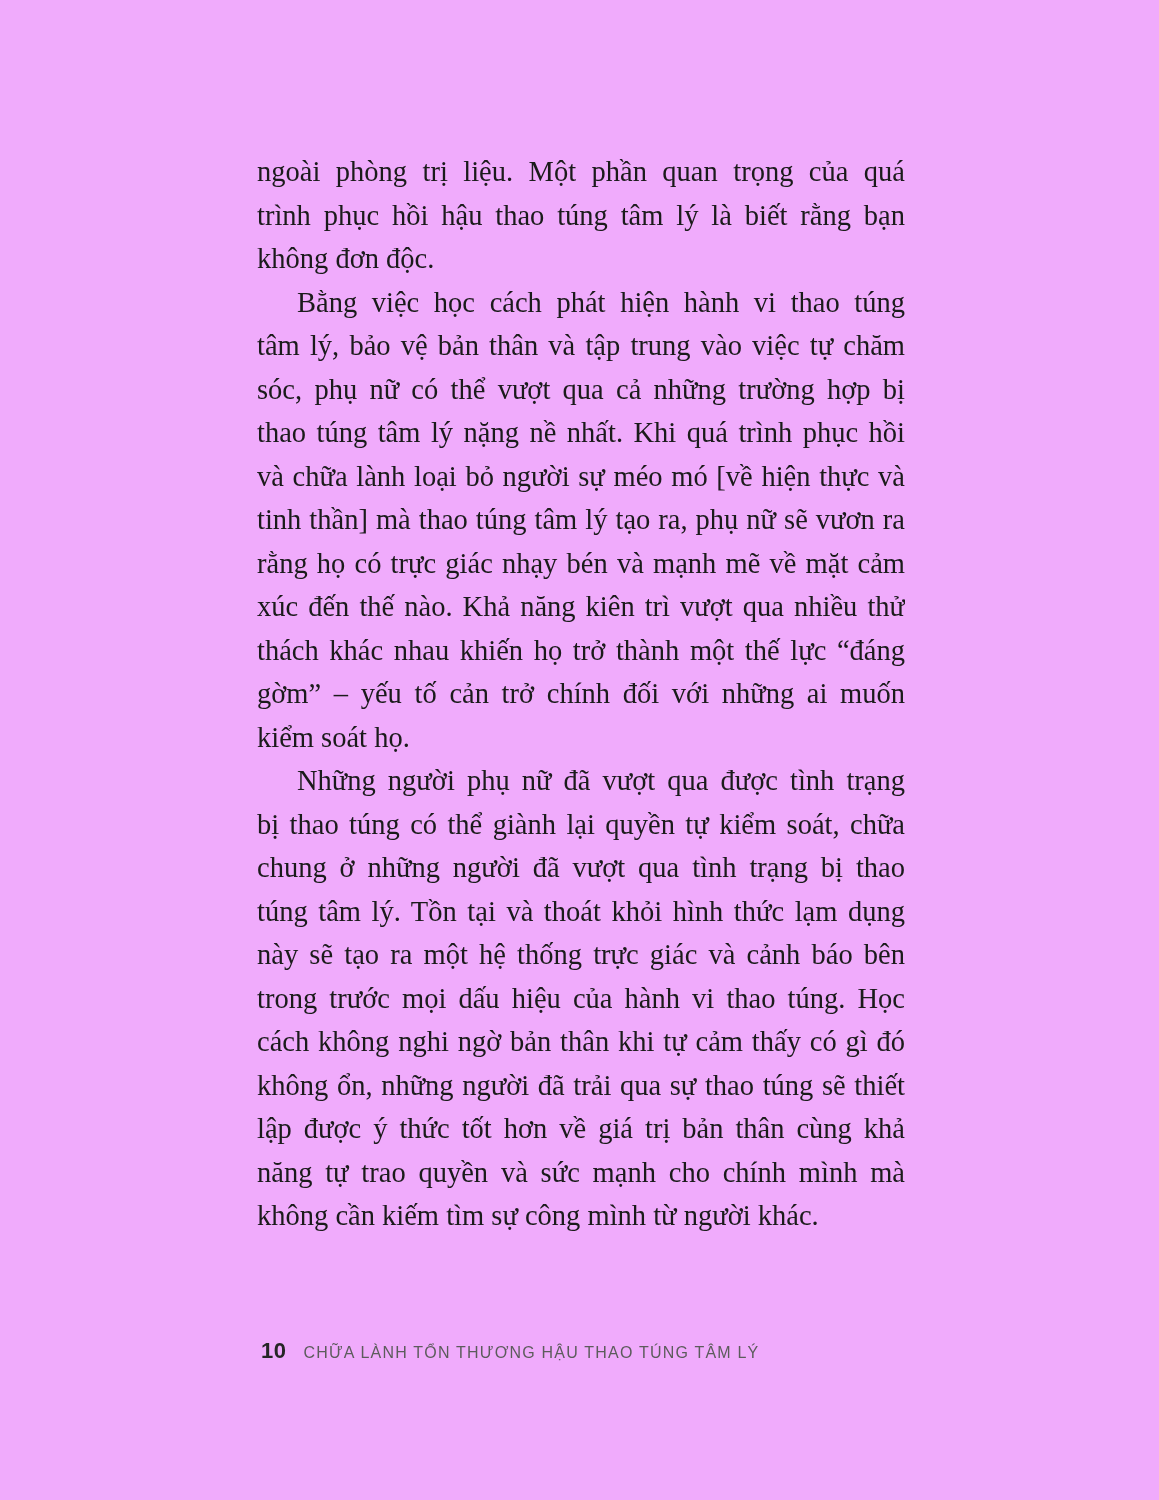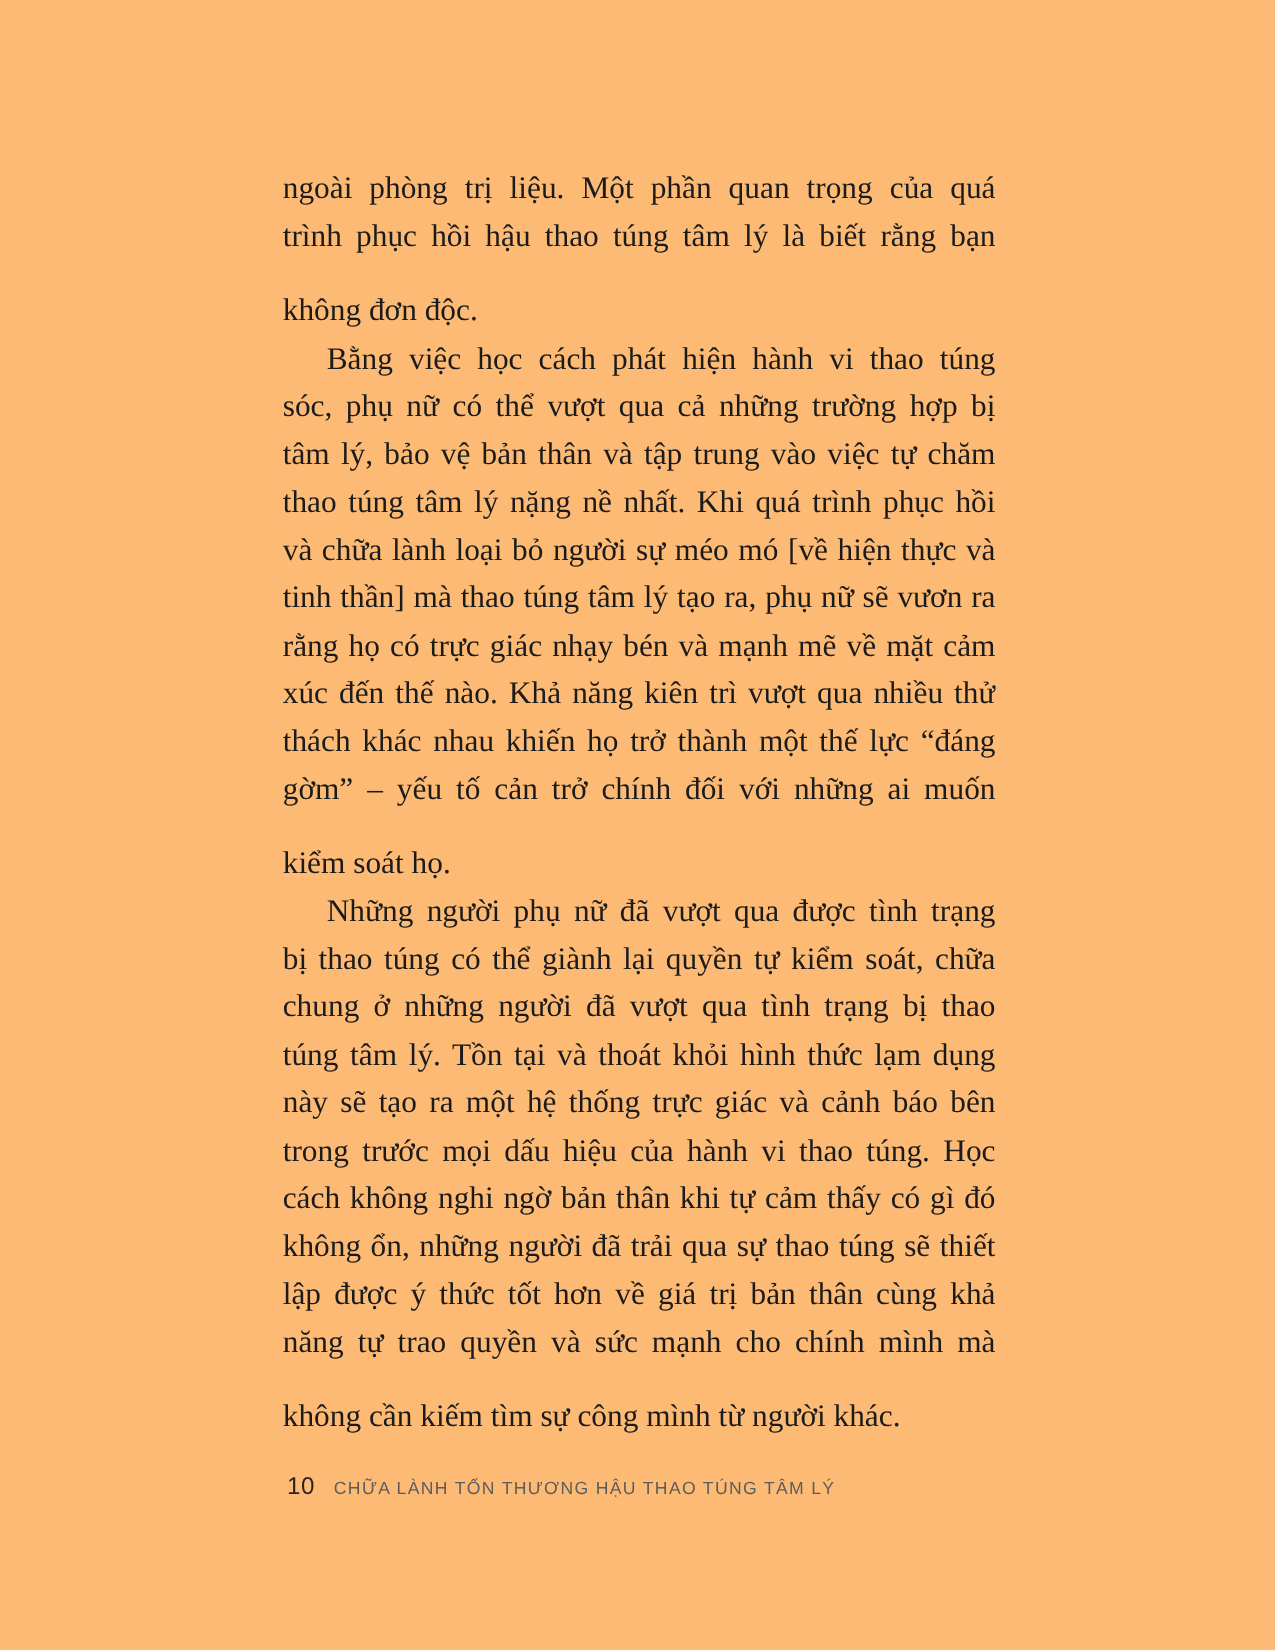--- a/index.html
+++ b/index.html
@@ -4,21 +4,21 @@
 <style>
   html, body {
     margin: 0;
     padding: 0;
     background: #ffffff;
   }
   .page {
     position: relative;
     width: 1159px;
     height: 1500px;
-    background: #fdba74;
+    background: #f0abfc;
     overflow: hidden;
     font-family: "Liberation Serif", serif;
   }
   .text-block {
     position: absolute;
     left: 257px;
     top: 150px;
     width: 648px;
     color: #1b1b1b;
     font-size: 28.5px;
@@ -30,37 +30,36 @@
   .line {
     height: 43.5px;
     line-height: 43.5px;
     text-align: justify;
     text-align-last: justify;
     overflow: hidden;
     white-space: normal;
   }
   .line.last {
     text-align-last: left;
-    margin-top: 24px;
   }
   .line.indent {
     text-indent: 40px;
   }
   .footer {
     position: absolute;
     left: 261px;
     top: 1338px;
     width: 700px;
     display: flex;
     align-items: baseline;
     font-family: "Liberation Sans", sans-serif;
   }
   .page-num {
     font-size: 22px;
-    font-weight: normal;
+    font-weight: bold;
     color: #262626;
     letter-spacing: 0.5px;
     text-align: right;
   }
   .running-title {
     margin-left: 17px;
     font-size: 16px;
     font-weight: 400;
     color: #5c5c5c;
     letter-spacing: 1.2px;
@@ -73,22 +72,22 @@
 <div class="page">
 
   <div class="text-block">
       <div class="paragraph">
         <div class="line">ngoài phòng trị liệu. Một phần quan trọng của quá</div>
         <div class="line">trình phục hồi hậu thao túng tâm lý là biết rằng bạn</div>
         <div class="line last">không đơn độc.</div>
       </div>
       <div class="paragraph">
         <div class="line indent">Bằng việc học cách phát hiện hành vi thao túng</div>
+        <div class="line">tâm lý, bảo vệ bản thân và tập trung vào việc tự chăm</div>
         <div class="line">sóc, phụ nữ có thể vượt qua cả những trường hợp bị</div>
-        <div class="line">tâm lý, bảo vệ bản thân và tập trung vào việc tự chăm</div>
         <div class="line">thao túng tâm lý nặng nề nhất. Khi quá trình phục hồi</div>
         <div class="line">và chữa lành loại bỏ người sự méo mó [về hiện thực và</div>
         <div class="line">tinh thần] mà thao túng tâm lý tạo ra, phụ nữ sẽ vươn ra</div>
         <div class="line">rằng họ có trực giác nhạy bén và mạnh mẽ về mặt cảm</div>
         <div class="line">xúc đến thế nào. Khả năng kiên trì vượt qua nhiều thử</div>
         <div class="line">thách khác nhau khiến họ trở thành một thế lực “đáng</div>
         <div class="line">gờm” – yếu tố cản trở chính đối với những ai muốn</div>
         <div class="line last">kiểm soát họ.</div>
       </div>
       <div class="paragraph">

